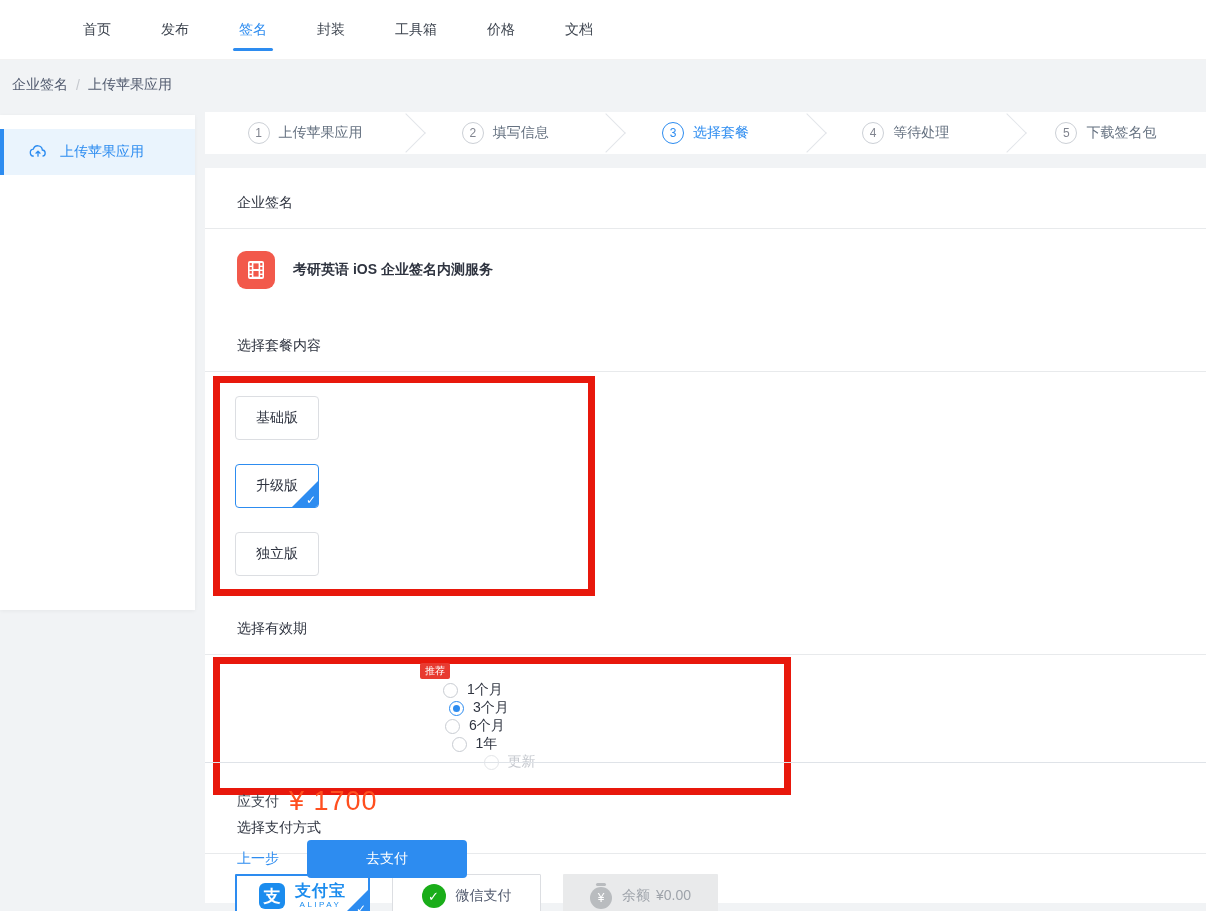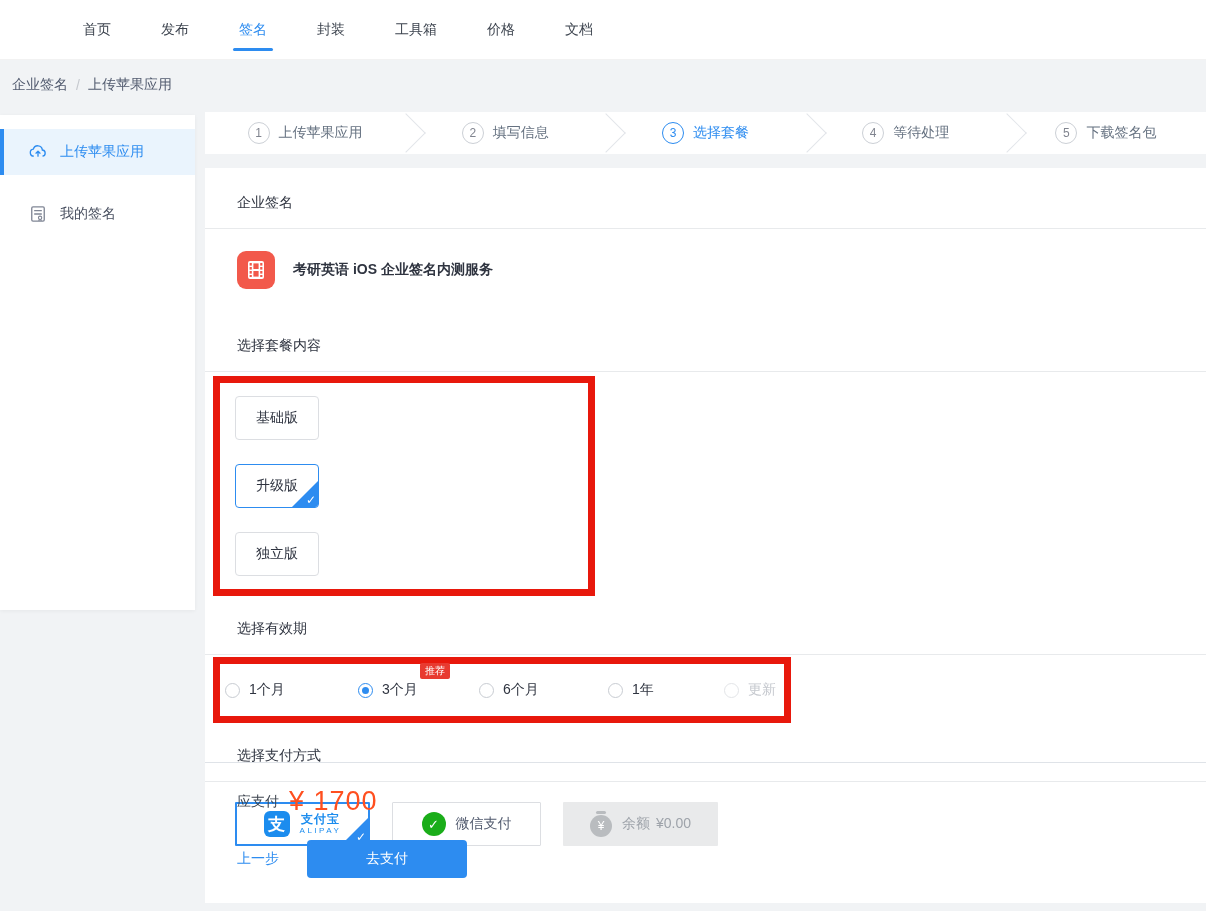--- a/index.html
+++ b/index.html
@@ -106,21 +106,21 @@
 
   .corner-tri {
     position:absolute; right:0; bottom:0; width:0; height:0;
     border-bottom:26px solid #2d8cf0; border-left:26px solid transparent;
   }
   .corner-check {
     position:absolute; right:2px; bottom:0; color:#fff; font-size:12px; line-height:14px;
   }
 
   
-  .period-row { display:flex; align-items:center; padding:17px 0 17px 5px; }
+  .period-row { display:flex; align-items:center; padding:17px 0 17px 15px;flex-direction:column; }
   .radio-item { display:flex; align-items:center; gap:9px; color:#2f3440; cursor:pointer; }
   .radio-item.w1 { width:133px; } .radio-item.w2 { width:121px; }
   .radio-item.w3 { width:129px; } .radio-item.w4 { width:116px; }
   .radio-dot {
     width:15px; height:15px; border:1px solid #c8ccd2; border-radius:50%;
     background:#fff; position:relative; flex:none;
   }
   .radio-item.selected .radio-dot { border-color:#2d8cf0; }
   .radio-item.selected .radio-dot::after {
     content:""; position:absolute; left:3px; top:3px; right:3px; bottom:3px;
@@ -141,21 +141,21 @@
     gap:10px; cursor:pointer; overflow:hidden;
   }
   .pay-btn.alipay { width:135px; border:2px solid #2d8cf0; }
   .pay-btn.wechat { width:149px; }
   .pay-btn.balance { width:155px; border:none; background:#e9eaeb; color:#9ea3aa; }
   .ali-logo-box {
     width:26px; height:26px; background:#1b8cee; border-radius:6px; color:#fff;
     display:flex; align-items:center; justify-content:center; font-size:17px; font-weight:bold;
   }
   .ali-text { display:flex; flex-direction:column; align-items:center; line-height:1; }
-  .ali-name { color:#1b8cee; font-weight:bold; font-size:12px; letter-spacing:1px; }
+  .ali-name { color:#1b8cee; font-weight:bold; font-size:16px; letter-spacing:1px; }
   .ali-sub { color:#1b8cee; font-size:8px; letter-spacing:2.5px; margin-top:2px; }
   .wx-icon {
     width:24px; height:24px; border-radius:50%; background:#1aad19; color:#fff;
     display:flex; align-items:center; justify-content:center; font-size:13px; font-weight:bold;
   }
   .bag-icon {
     position:relative; width:22px; height:22px; border-radius:50%; background:#b9bcbf;
     color:#fff; display:flex; align-items:center; justify-content:center;
     font-size:12px; margin-top:3px;
   }
@@ -204,31 +204,20 @@
 
 <div class="sidebar">
   <div class="side-item active">
     <span class="side-icon">
       <svg viewBox="0 0 24 24" width="20" height="20" fill="none" stroke="#2d8cf0" stroke-width="1.6">
         <path d="M7 17a4.2 4.2 0 0 1-.6-8.36 5.5 5.5 0 0 1 10.8 1A3.7 3.7 0 0 1 17.4 17"></path>
         <path d="M12 17v-5.5M9.6 13.4 12 11l2.4 2.4" stroke-linecap="round" stroke-linejoin="round"></path>
       </svg>
     </span>
     <span>上传苹果应用</span>
-  </div>
-  <div class="side-item">
-    <span class="side-icon">
-      <svg viewBox="0 0 24 24" width="20" height="20" fill="none" stroke="#808695" stroke-width="1.6">
-        <rect x="4.5" y="3.5" width="15" height="17" rx="1.5"></rect>
-        <path d="M8 8h8M8 12h8" stroke-linecap="round"></path>
-        <circle cx="14.5" cy="16.5" r="2" stroke-width="1.3"></circle>
-        <path d="M12.5 20c.4-1 3.6-1 4 0" stroke-width="1.3"></path>
-      </svg>
-    </span>
-    <span>我的签名</span>
   </div>
 </div>
 
 <div class="steps">
   <div class="step">
     <span class="step-circle">1</span>
     <span>上传苹果应用</span>
   </div>
   <div class="step">
     <span class="step-circle">2</span>

